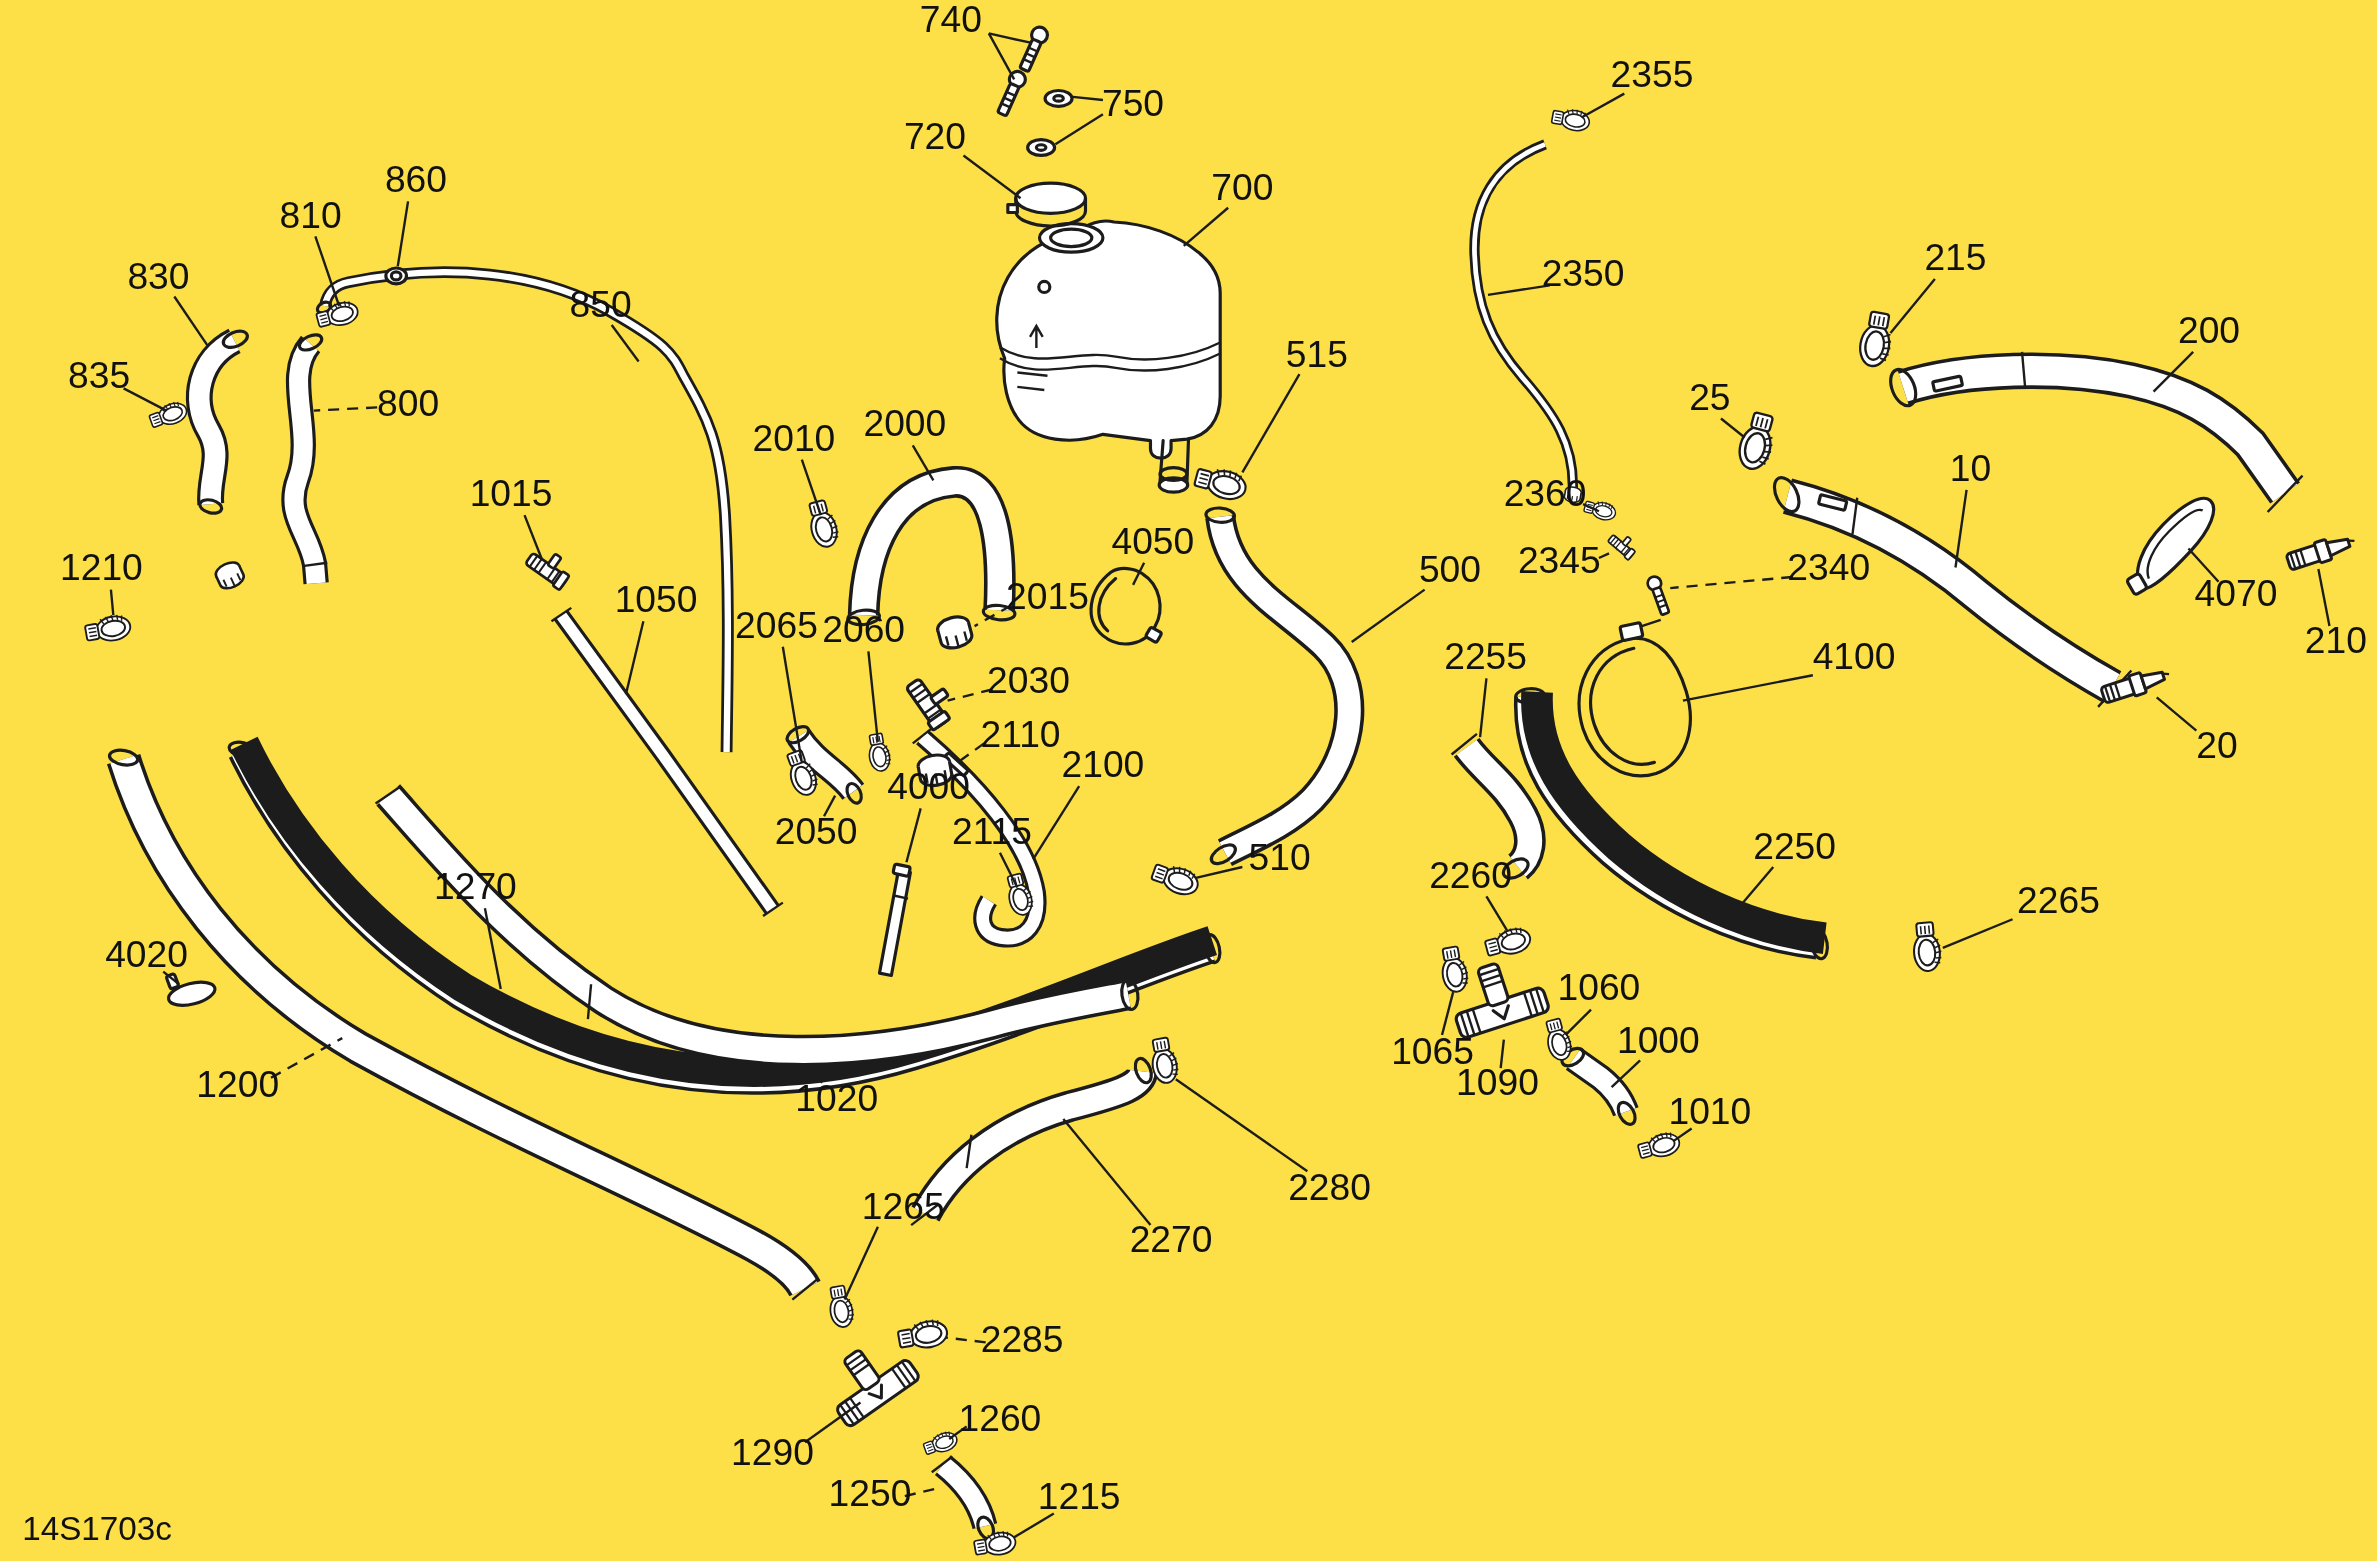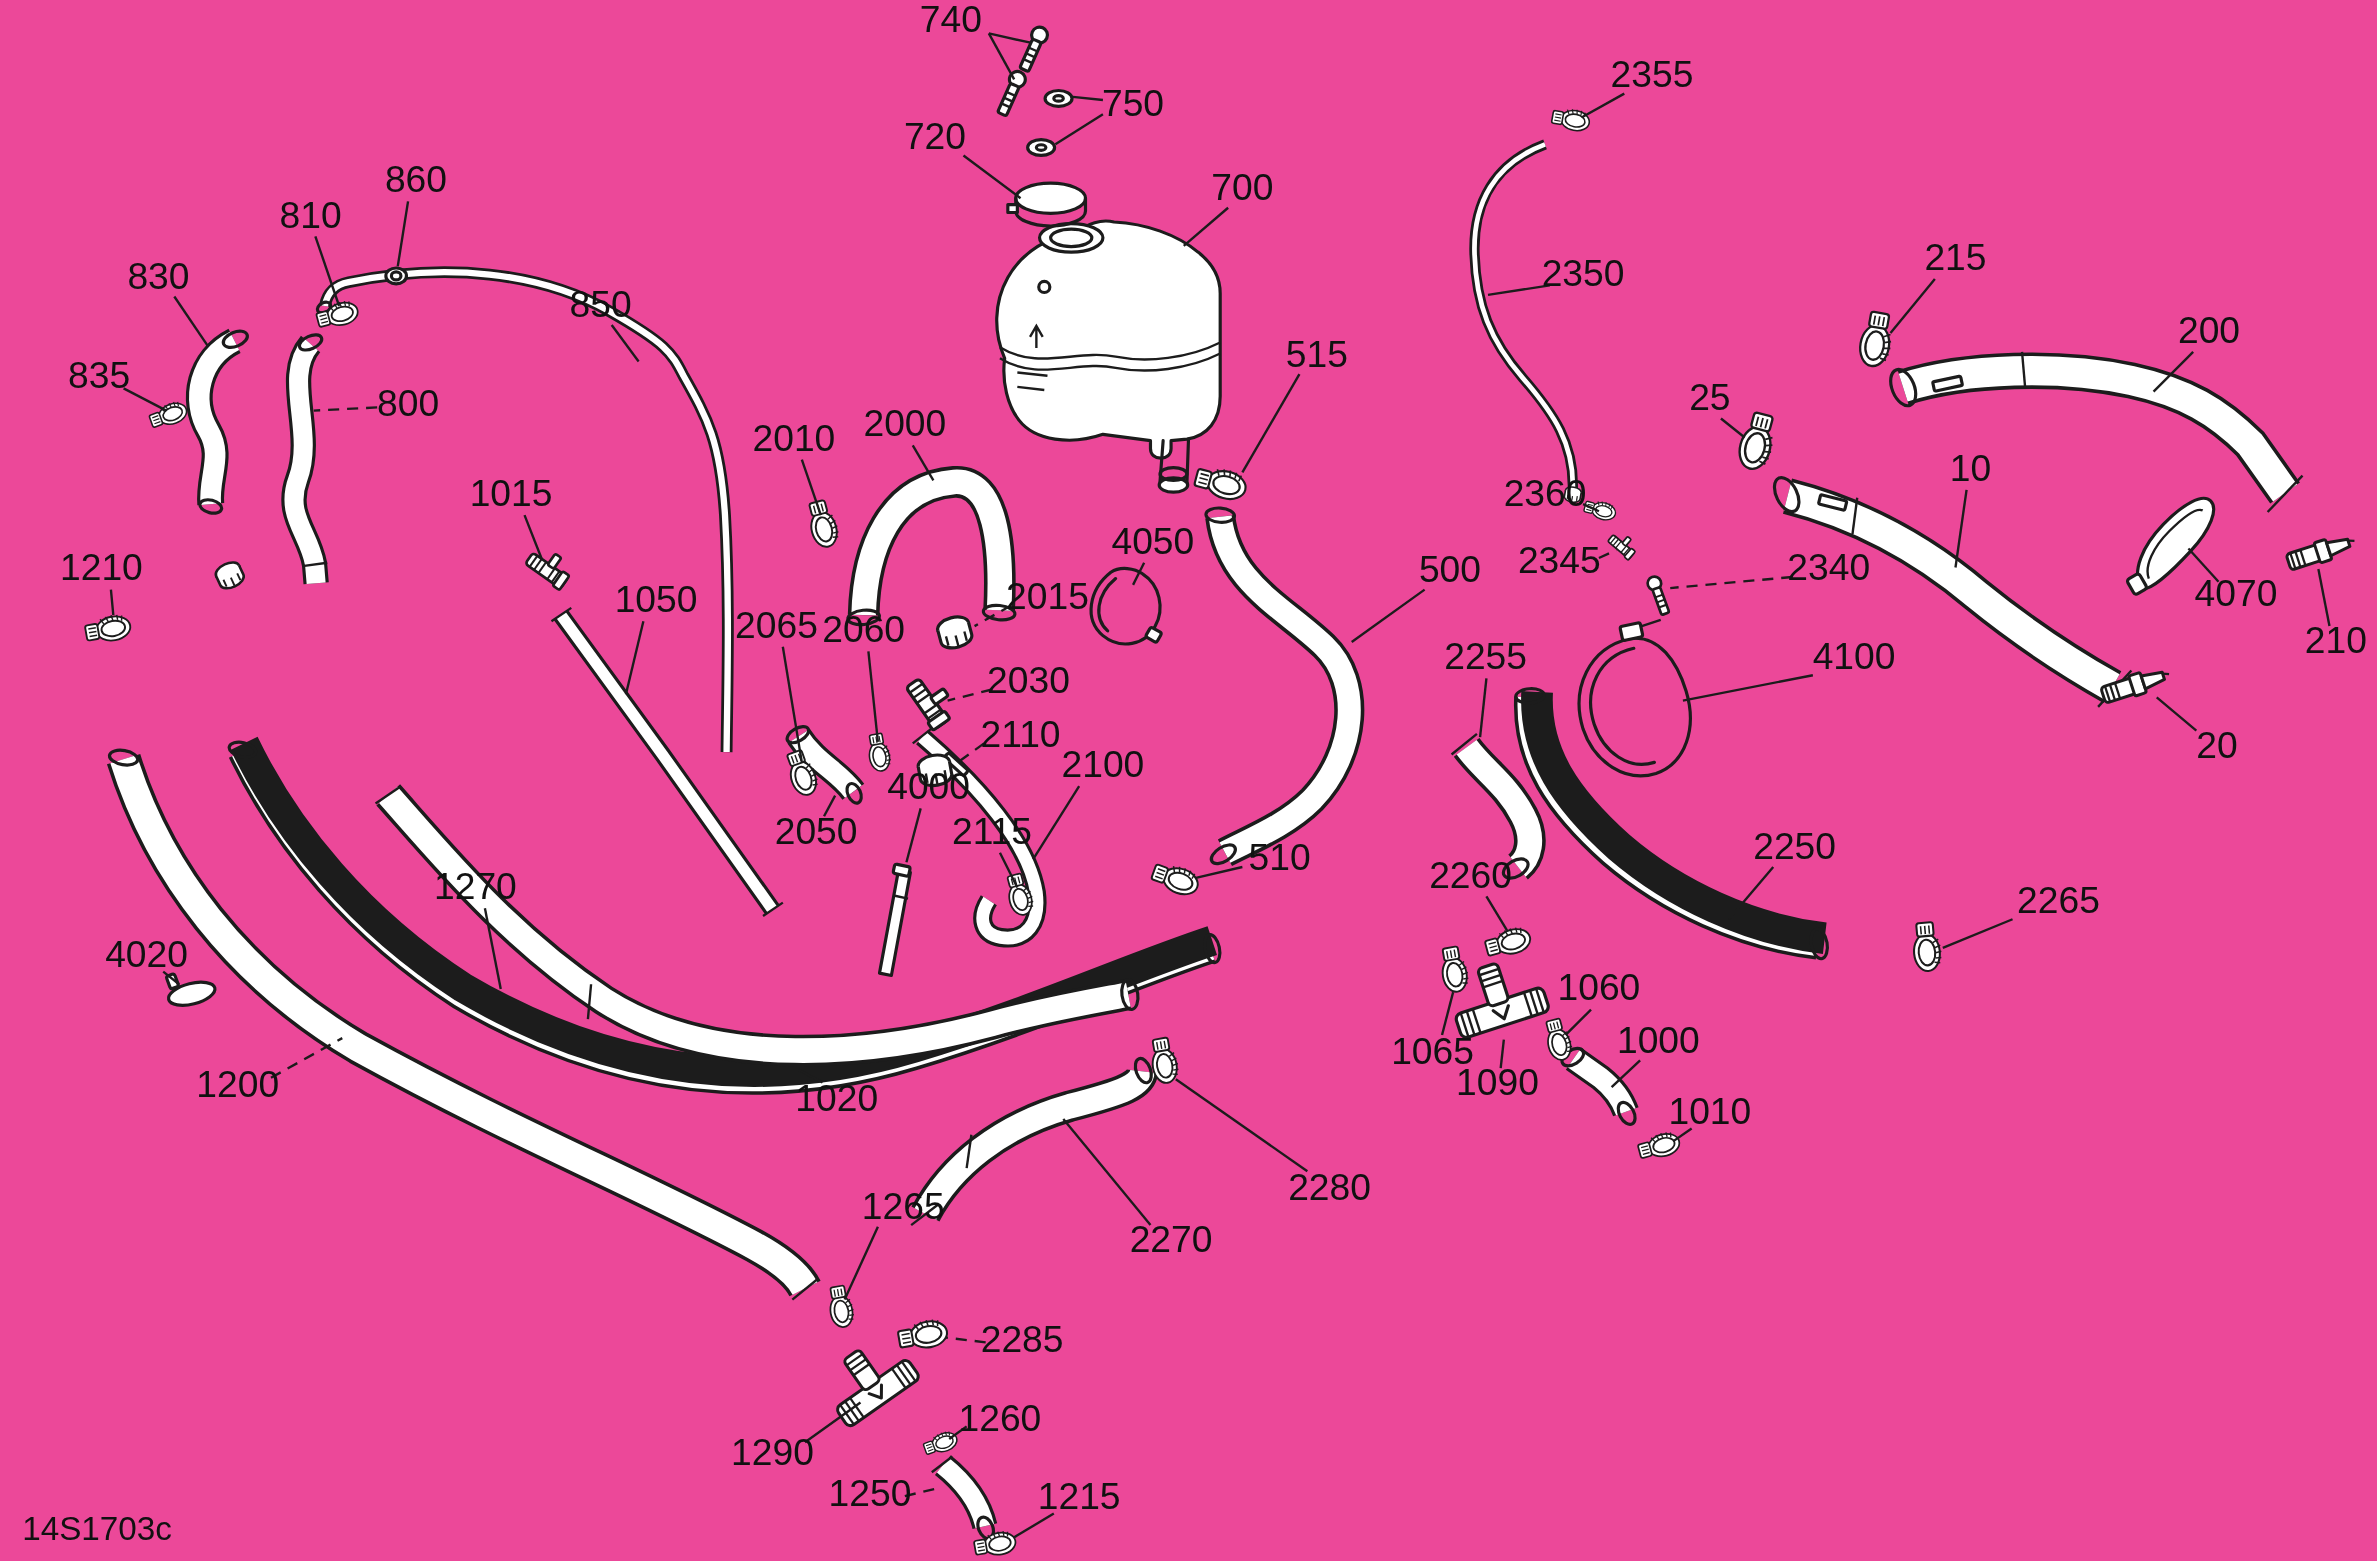--- a/index.html
+++ b/index.html
@@ -1,17 +1,17 @@
 <!DOCTYPE html>
 <html style="font-size:12.7px"><head>
 <meta charset="utf-8">
 <style>
   html,body{margin:0;padding:0;background:#ffffff;}
   body{font-family:"Liberation Sans", sans-serif;}
-  .stage{position:relative;width:2377px;height:1562px;background:#ec4899;overflow:hidden;}
+  .stage{position:relative;width:2377px;height:1562px;background:#fde047;overflow:hidden;}
   svg{display:block;width:2377px;height:1562px;}
   .part, .outline{fill:none;stroke:#1c1c1c;stroke-width:4;stroke-linecap:round;stroke-linejoin:round;}
   .partfill{fill:#ffffff;stroke:#1c1c1c;stroke-width:4;stroke-linejoin:round;}
   .hose-outer{fill:none;stroke:#1c1c1c;stroke-linecap:butt;}
   .hose-inner{fill:none;stroke:#ffffff;stroke-linecap:butt;}
   .stripe{fill:none;stroke:#1c1c1c;stroke-width:3.5;stroke-linecap:round;}
   .thin{fill:none;stroke:#1c1c1c;stroke-width:3;}
   .leader{stroke:#1c1c1c;stroke-width:3;}
   .leader.dashed{stroke-dasharray:14 10;}
   .callout-text{font-family:"Liberation Sans", sans-serif;font-size:47px;fill:#111;text-anchor:middle;dominant-baseline:middle;}

